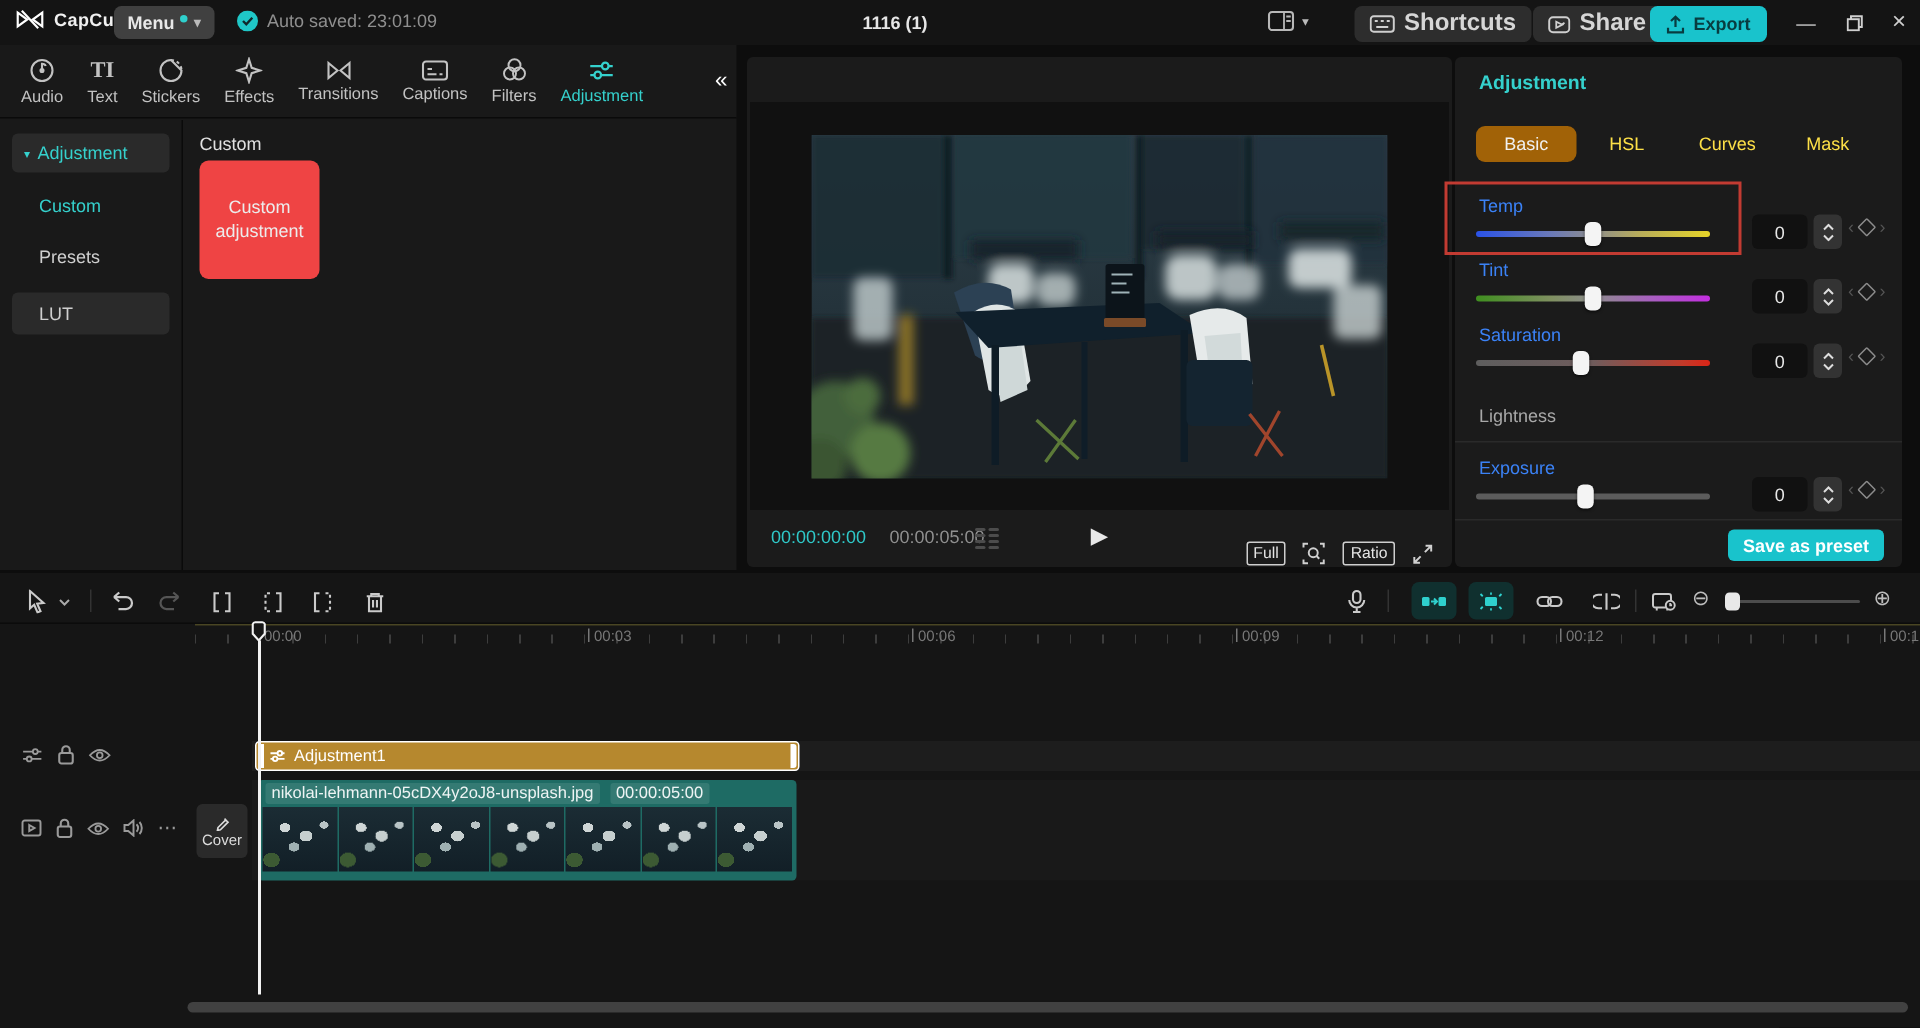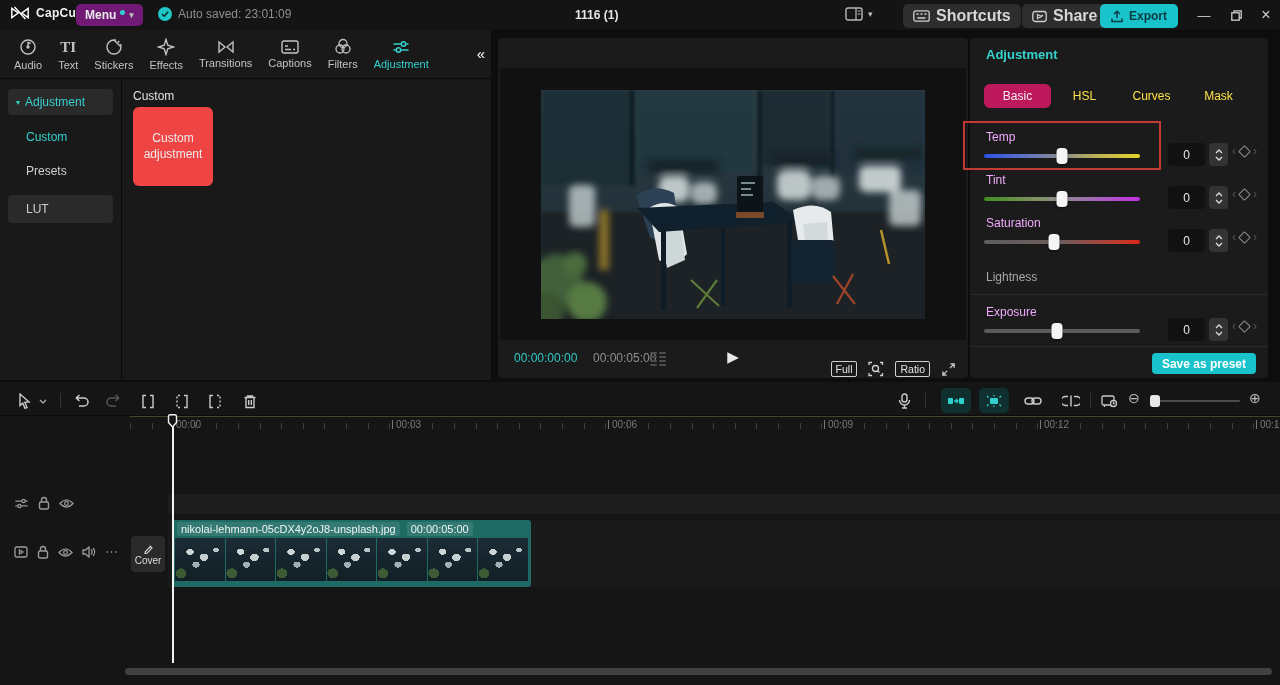--- a/index.html
+++ b/index.html
@@ -4,21 +4,21 @@
 <style>
   * { margin:0; padding:0; box-sizing:border-box; }
   html,body { width:1280px; height:685px; background:#0d0d0d; overflow:hidden;
     font-family:"Liberation Sans", sans-serif; color:#c8c8c8; }
   svg { display:block; }
 
   
   #titlebar { position:absolute; left:0; top:0; width:1280px; height:30px; background:#141414; }
   .logo { position:absolute; left:10px; top:5px; display:flex; align-items:center; gap:6px; }
   .logo-text { font-size:12px; font-weight:bold; color:#f0f0f0; letter-spacing:.3px; }
-  .menu-btn { position:absolute; left:76px; top:4px; height:22px; padding:0 9px; background:#701a75;
+  .menu-btn { position:absolute; left:76px; top:4px; height:22px; padding:0 9px; background:#404040;
     border-radius:5px; display:flex; align-items:center; gap:4px; font-size:12px; font-weight:bold; color:#e8e8e8; }
   .menu-dot { width:5px; height:5px; border-radius:50%; background:#2fd0cd; margin-top:-6px; }
   .caret { font-size:9px; color:#bbb; }
   .autosave { position:absolute; left:158px; top:7px; display:flex; align-items:center; gap:6px;
     font-size:12px; color:#8f8f8f; }
   .doc-title { position:absolute; left:575px; top:8px; font-size:12px; font-weight:bold; color:#e6e6e6; }
   .tb-icon-btn { position:absolute; top:4px; display:flex; align-items:center; gap:5px; color:#c2c2c2; }
   .gray-btn { height:24px; padding:0 10px; background:#2d2d2d; border-radius:5px;
     display:flex; align-items:center; gap:6px; font-size:16px; font-weight:bold; color:#d6d6d6; }
   .export-btn { position:absolute; left:1100px; top:4px; height:24px; padding:0 11px; background:#19c3cc;
@@ -71,23 +71,23 @@
   .play-glyph { position:absolute; left:50%; top:8px; transform:translateX(-50%); font-size:15px; color:#e8e8e8; }
   .badge { border:1px solid #cfcfcf; border-radius:2px; padding:1px 4px; font-size:10.5px; color:#e4e4e4; }
   .pc-right { position:absolute; right:12px; top:21px; display:flex; align-items:flex-end; gap:11px; }
 
   
   #adjust-panel { position:absolute; left:970px; top:8px; width:298px; height:340px; background:#1b1b1b; border-radius:4px; }
   .adjust-title { position:absolute; left:16px; top:9px; font-size:13px; font-weight:bold; color:#35d1cd; }
   .adj-tabs { position:absolute; left:14px; top:46px; width:270px; display:flex; align-items:center; }
   .adj-tab { width:67px; height:24px; display:flex; align-items:center; justify-content:center;
     font-size:12px; color:#fde047; border-radius:6px; }
-  .adj-tab.active { background:#be185d; color:#f0f0f0; }
+  .adj-tab.active { background:#a16207; color:#f0f0f0; }
   .srow { position:absolute; left:0; width:298px; height:46px; }
-  .slabel { position:absolute; left:16px; top:0; font-size:12px; color:#f0abfc; }
+  .slabel { position:absolute; left:16px; top:0; font-size:12px; color:#3b82f6; }
   .track { position:absolute; left:14px; top:24px; width:156px; height:4px; border-radius:2px; }
   .temp-g { background:linear-gradient(90deg,#2a52e8 0%,#6a79b8 32%,#8d8d8d 50%,#b8ad5a 70%,#e6d428 100%); }
   .tint-g { background:linear-gradient(90deg,#3f8f1f 0%,#7f9060 32%,#8d8d8d 50%,#a85fc0 75%,#c32ee0 100%); }
   .sat-g  { background:linear-gradient(90deg,#5e5e5e 0%,#6f5c5c 50%,#c23a2a 88%,#da2517 100%); }
   .exp-g  { background:#5c5c5c; }
   .thumb { position:absolute; top:-6px; width:11px; height:16px; background:#f4f4f4; border-radius:4px;
     transform:translateX(-50%); box-shadow:0 1px 2px rgba(0,0,0,.6); }
   .valbox { position:absolute; left:198px; top:13px; width:37px; height:23px; background:#111;
     border-radius:4px; display:flex; align-items:center; justify-content:center; font-size:12px; color:#e8e8e8; }
   .stepper { position:absolute; left:239px; top:13px; width:19px; height:23px; background:#333;
@@ -635,20 +635,28 @@
     <svg width="14" height="12" viewBox="0 0 14 12" fill="none" stroke-width="1.3">
       <path d="M1,4 h2.5 L7,1 V11 L3.5,8 H1 Z"></path>
         <path d="M9,3.5 a3.5,3.5 0 0 1 0,5 M11,2 a6,6 0 0 1 0,8"></path>
     </svg>
     <span class="more-glyph">⋯</span>
   </div>
 
   <div class="row-strip" style="top:112px; height:20px;"></div>
   <div class="row-strip" style="top:138px; height:67px; background:#191919;"></div>
 
+  <div id="adj-clip">
+    <svg width="12" height="10" viewBox="0 0 18 16" fill="none" stroke="#fff" stroke-width="2">
+      <path d="M1.5,5 h15 M1.5,11 h15"></path>
+        <circle cx="11.5" cy="5" r="2.4" fill="#b6882e"></circle>
+        <circle cx="6.5" cy="11" r="2.4" fill="#b6882e"></circle>
+    </svg>
+    <span class="adj-clip-label">Adjustment1</span>
+  </div>
 
   <div id="video-clip">
     <div class="vc-labels">
       <span class="vc-chip">nikolai-lehmann-05cDX4y2oJ8-unsplash.jpg</span>
       <span class="vc-chip">00:00:05:00</span>
     </div>
     <div class="vc-thumbs">
       <div class="thumb-tile"></div>
         <div class="thumb-tile"></div>
         <div class="thumb-tile"></div>

